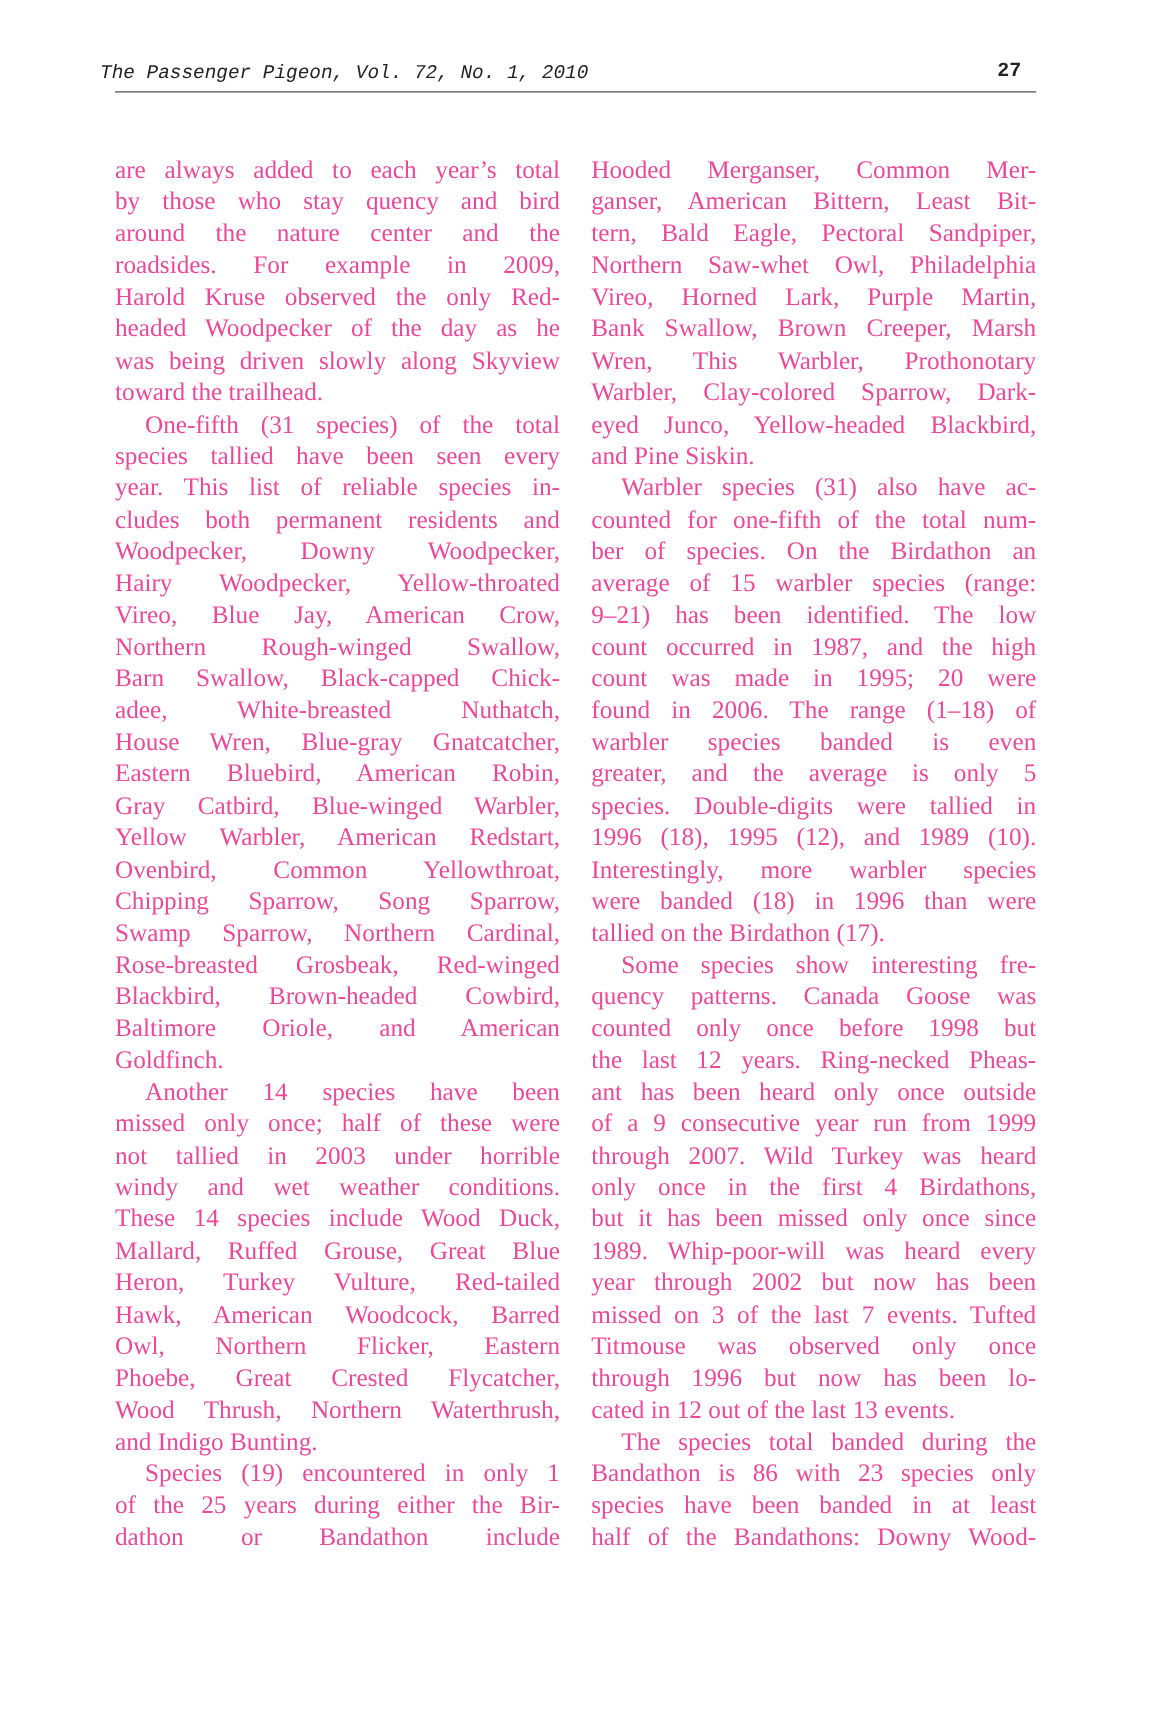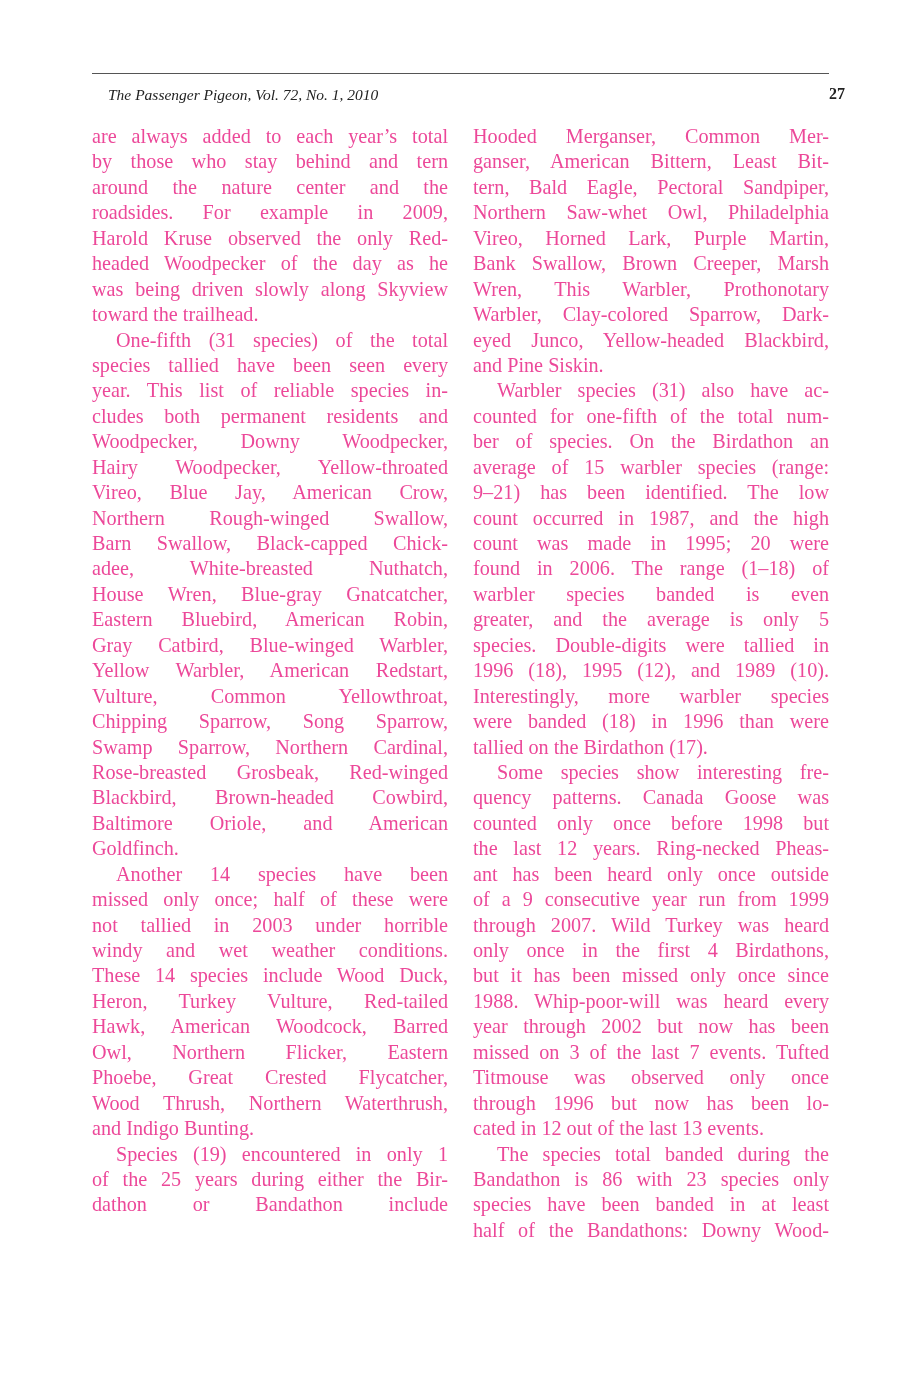--- a/index.html
+++ b/index.html
@@ -1,21 +1,20 @@
 <!DOCTYPE html>
 <html><head>
   <meta charset="utf-8">
   <style>
     html, body { margin: 0; padding: 0; background: #ffffff; }
     body { width: 920px; height: 1380px; position: relative; overflow: hidden; }
     .page { position: absolute; left: 0; top: 0; width: 920px; height: 1380px; background: #fff; color: #1a1a1a; }
     .running-head {
-      position: absolute; left: 108px; top: 47px; width: 737px; height: 24px;
-      font-family: Liberation Serif, serif;
-      margin-top: 37px;
+      position: absolute; left: 80px; top: 47px; width: 737px; height: 24px;
+      font-family: Liberation Mono, monospace;
     }
     .journal-title { position: absolute; left: 0; top: 2px; font-style: italic; font-size: 15.5px; color: #222; }
     .page-number { position: absolute; right: 0; top: 1px; font-weight: bold; font-size: 16px; color: #222; }
     .head-rule { position: absolute; left: 92px; top: 73px; width: 737px; height: 1px; background: #555; }
     .column {
       position: absolute; top: 124px; width: 356px;
       font-family: "Liberation Serif", "DejaVu Serif", serif;
       font-size: 20.2px; color: #ec4899;
     }
     .col-left { left: 92px; }
@@ -32,53 +31,54 @@
 
 <div class="page">
   <div class="running-head">
     <span class="journal-title">The Passenger Pigeon, Vol. 72, No. 1, 2010</span>
     <span class="page-number">27</span>
   </div>
   <div class="head-rule"></div>
 
   <div class="column col-left" id="col-left">
       <span class="line">are always added to each year’s total</span>
-      <span class="line">by those who stay behind and tern</span>
+      <span class="line">by those who stay quency and bird</span>
       <span class="line">around the nature center and the</span>
       <span class="line">roadsides. For example in 2009,</span>
       <span class="line">Harold Kruse observed the only Red-</span>
       <span class="line">headed Woodpecker of the day as he</span>
       <span class="line">was being driven slowly along Skyview</span>
       <span class="line last">toward the trailhead.</span>
       <span class="line indent">One-fifth (31 species) of the total</span>
       <span class="line">species tallied have been seen every</span>
       <span class="line">year. This list of reliable species in-</span>
       <span class="line">cludes both permanent residents and</span>
       <span class="line">Woodpecker, Downy Woodpecker,</span>
       <span class="line">Hairy Woodpecker, Yellow-throated</span>
       <span class="line">Vireo, Blue Jay, American Crow,</span>
       <span class="line">Northern Rough-winged Swallow,</span>
       <span class="line">Barn Swallow, Black-capped Chick-</span>
       <span class="line">adee, White-breasted Nuthatch,</span>
       <span class="line">House Wren, Blue-gray Gnatcatcher,</span>
       <span class="line">Eastern Bluebird, American Robin,</span>
       <span class="line">Gray Catbird, Blue-winged Warbler,</span>
       <span class="line">Yellow Warbler, American Redstart,</span>
-      <span class="line">Vulture, Common Yellowthroat,</span>
+      <span class="line">Ovenbird, Common Yellowthroat,</span>
       <span class="line">Chipping Sparrow, Song Sparrow,</span>
       <span class="line">Swamp Sparrow, Northern Cardinal,</span>
       <span class="line">Rose-breasted Grosbeak, Red-winged</span>
       <span class="line">Blackbird, Brown-headed Cowbird,</span>
       <span class="line">Baltimore Oriole, and American</span>
       <span class="line last">Goldfinch.</span>
       <span class="line indent">Another 14 species have been</span>
       <span class="line">missed only once; half of these were</span>
       <span class="line">not tallied in 2003 under horrible</span>
       <span class="line">windy and wet weather conditions.</span>
       <span class="line">These 14 species include Wood Duck,</span>
+      <span class="line">Mallard, Ruffed Grouse, Great Blue</span>
       <span class="line">Heron, Turkey Vulture, Red-tailed</span>
       <span class="line">Hawk, American Woodcock, Barred</span>
       <span class="line">Owl, Northern Flicker, Eastern</span>
       <span class="line">Phoebe, Great Crested Flycatcher,</span>
       <span class="line">Wood Thrush, Northern Waterthrush,</span>
       <span class="line last">and Indigo Bunting.</span>
       <span class="line indent">Species (19) encountered in only 1</span>
       <span class="line">of the 25 years during either the Bir-</span>
       <span class="line">dathon or Bandathon include</span>
     </div>
@@ -110,21 +110,21 @@
       <span class="line last">tallied on the Birdathon (17).</span>
       <span class="line indent">Some species show interesting fre-</span>
       <span class="line">quency patterns. Canada Goose was</span>
       <span class="line">counted only once before 1998 but</span>
       <span class="line">the last 12 years. Ring-necked Pheas-</span>
       <span class="line">ant has been heard only once outside</span>
       <span class="line">of a 9 consecutive year run from 1999</span>
       <span class="line">through 2007. Wild Turkey was heard</span>
       <span class="line">only once in the first 4 Birdathons,</span>
       <span class="line">but it has been missed only once since</span>
-      <span class="line">1988. Whip-poor-will was heard every</span>
+      <span class="line">1989. Whip-poor-will was heard every</span>
       <span class="line">year through 2002 but now has been</span>
       <span class="line">missed on 3 of the last 7 events. Tufted</span>
       <span class="line">Titmouse was observed only once</span>
       <span class="line">through 1996 but now has been lo-</span>
       <span class="line last">cated in 12 out of the last 13 events.</span>
       <span class="line indent">The species total banded during the</span>
       <span class="line">Bandathon is 86 with 23 species only</span>
       <span class="line">species have been banded in at least</span>
       <span class="line">half of the Bandathons: Downy Wood-</span>
     </div>

